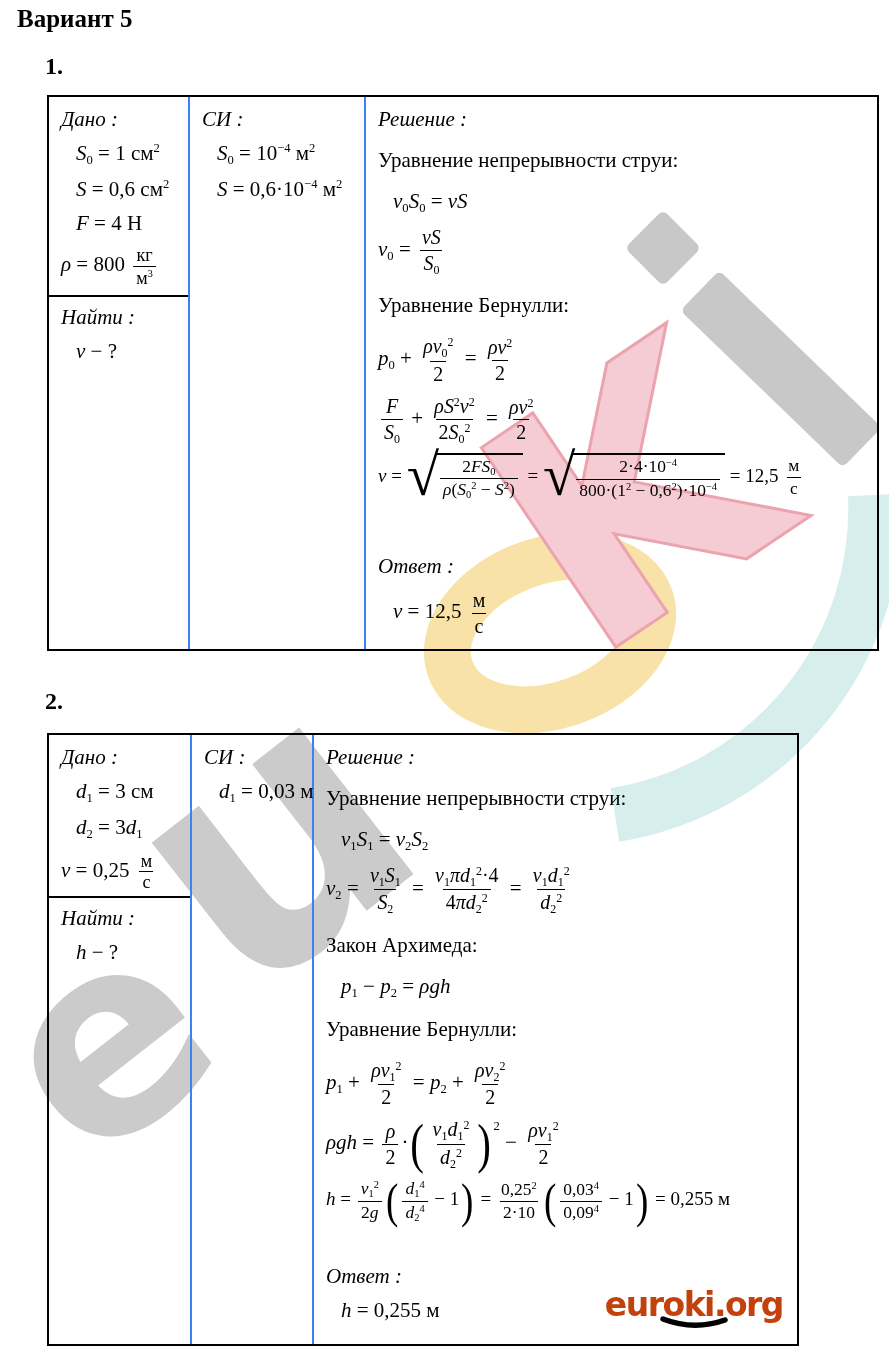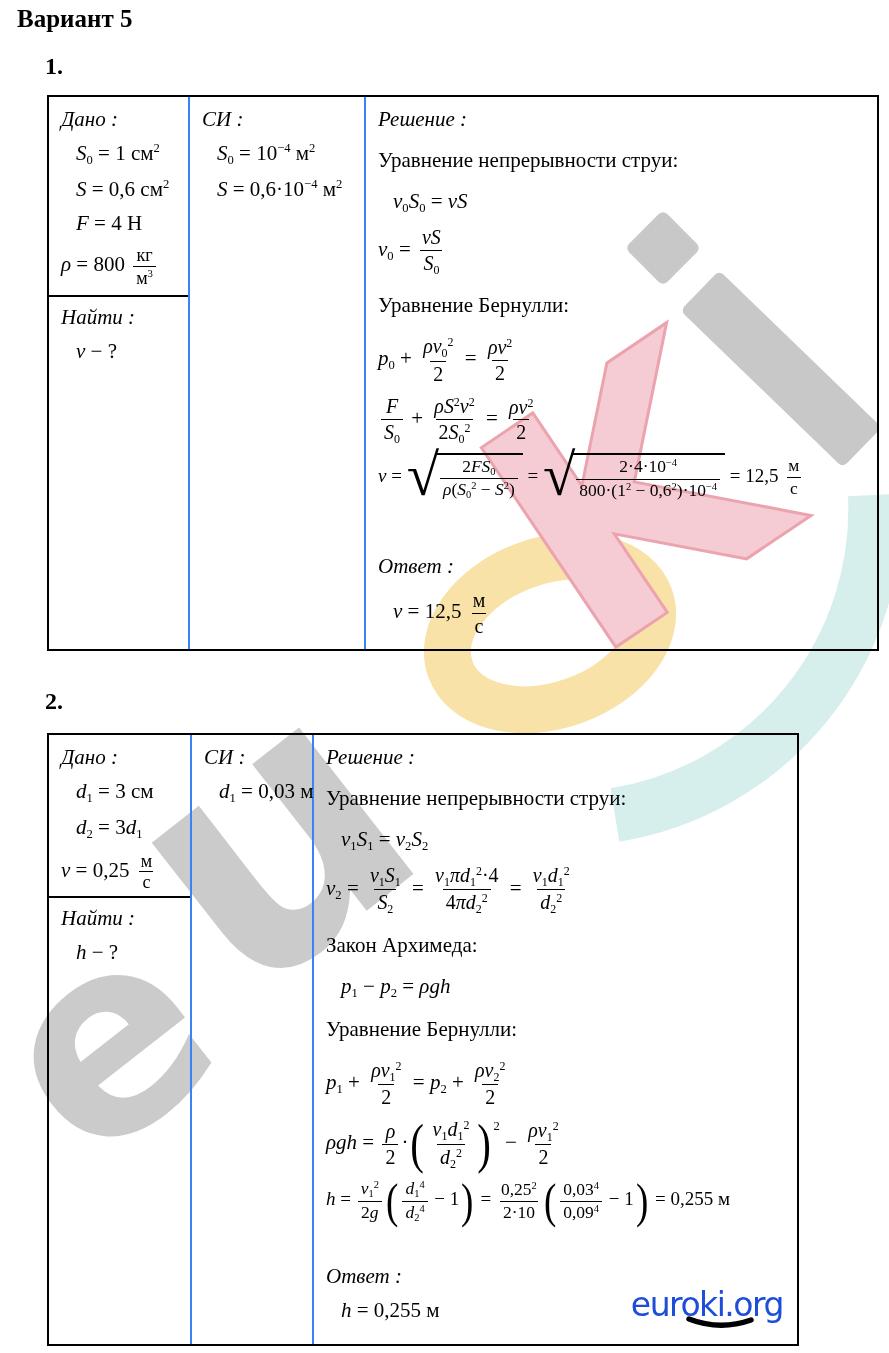--- a/index.html
+++ b/index.html
@@ -45,21 +45,21 @@
   .vin{border-top:2px solid #000;padding:1px 3px 0 2px;}
   .bp{font-size:2.6em;line-height:0;vertical-align:middle;display:inline-block;transform:scaleX(0.75);margin:0 0px;}
   .sep{position:absolute;left:0;right:0;border-top:2px solid #000;}
   #t1 .sep{top:198px;}
   #t2 .sep{top:161px;}
   .find{position:absolute;left:12px;right:8px;}
   #t1 .find{top:204px;}
   #t2 .find{top:167px;}
   .logo{position:absolute;right:14px;bottom:20px;z-index:2;
         font-family:"DejaVu Sans","Liberation Sans",sans-serif;
-        font-weight:normal;font-size:33px;letter-spacing:-1.5px;color:#1d4ed8;}
+        font-weight:bold;font-size:33px;letter-spacing:-1.5px;color:#c2410c;}
   .smile{position:absolute;left:54px;top:31px;}
 </style>
 </head>
 <body>
 
 <svg class="wm" width="889" height="1353" viewBox="0 0 889 1353" aria-hidden="true">
   <g font-family="DejaVu Sans, Liberation Sans, sans-serif" font-weight="bold">
     <text transform="translate(268,838) rotate(-38)" font-size="340" fill="#cbcbcb" text-anchor="middle" dominant-baseline="central">u</text>
     <text transform="translate(103,1040) rotate(-38)" font-size="270" fill="#cbcbcb" text-anchor="middle" dominant-baseline="central">e</text>
     <ellipse cx="0" cy="0" rx="106" ry="72" transform="translate(550,633) rotate(-20)" fill="none" stroke="#f8e2a8" stroke-width="47"></ellipse>

